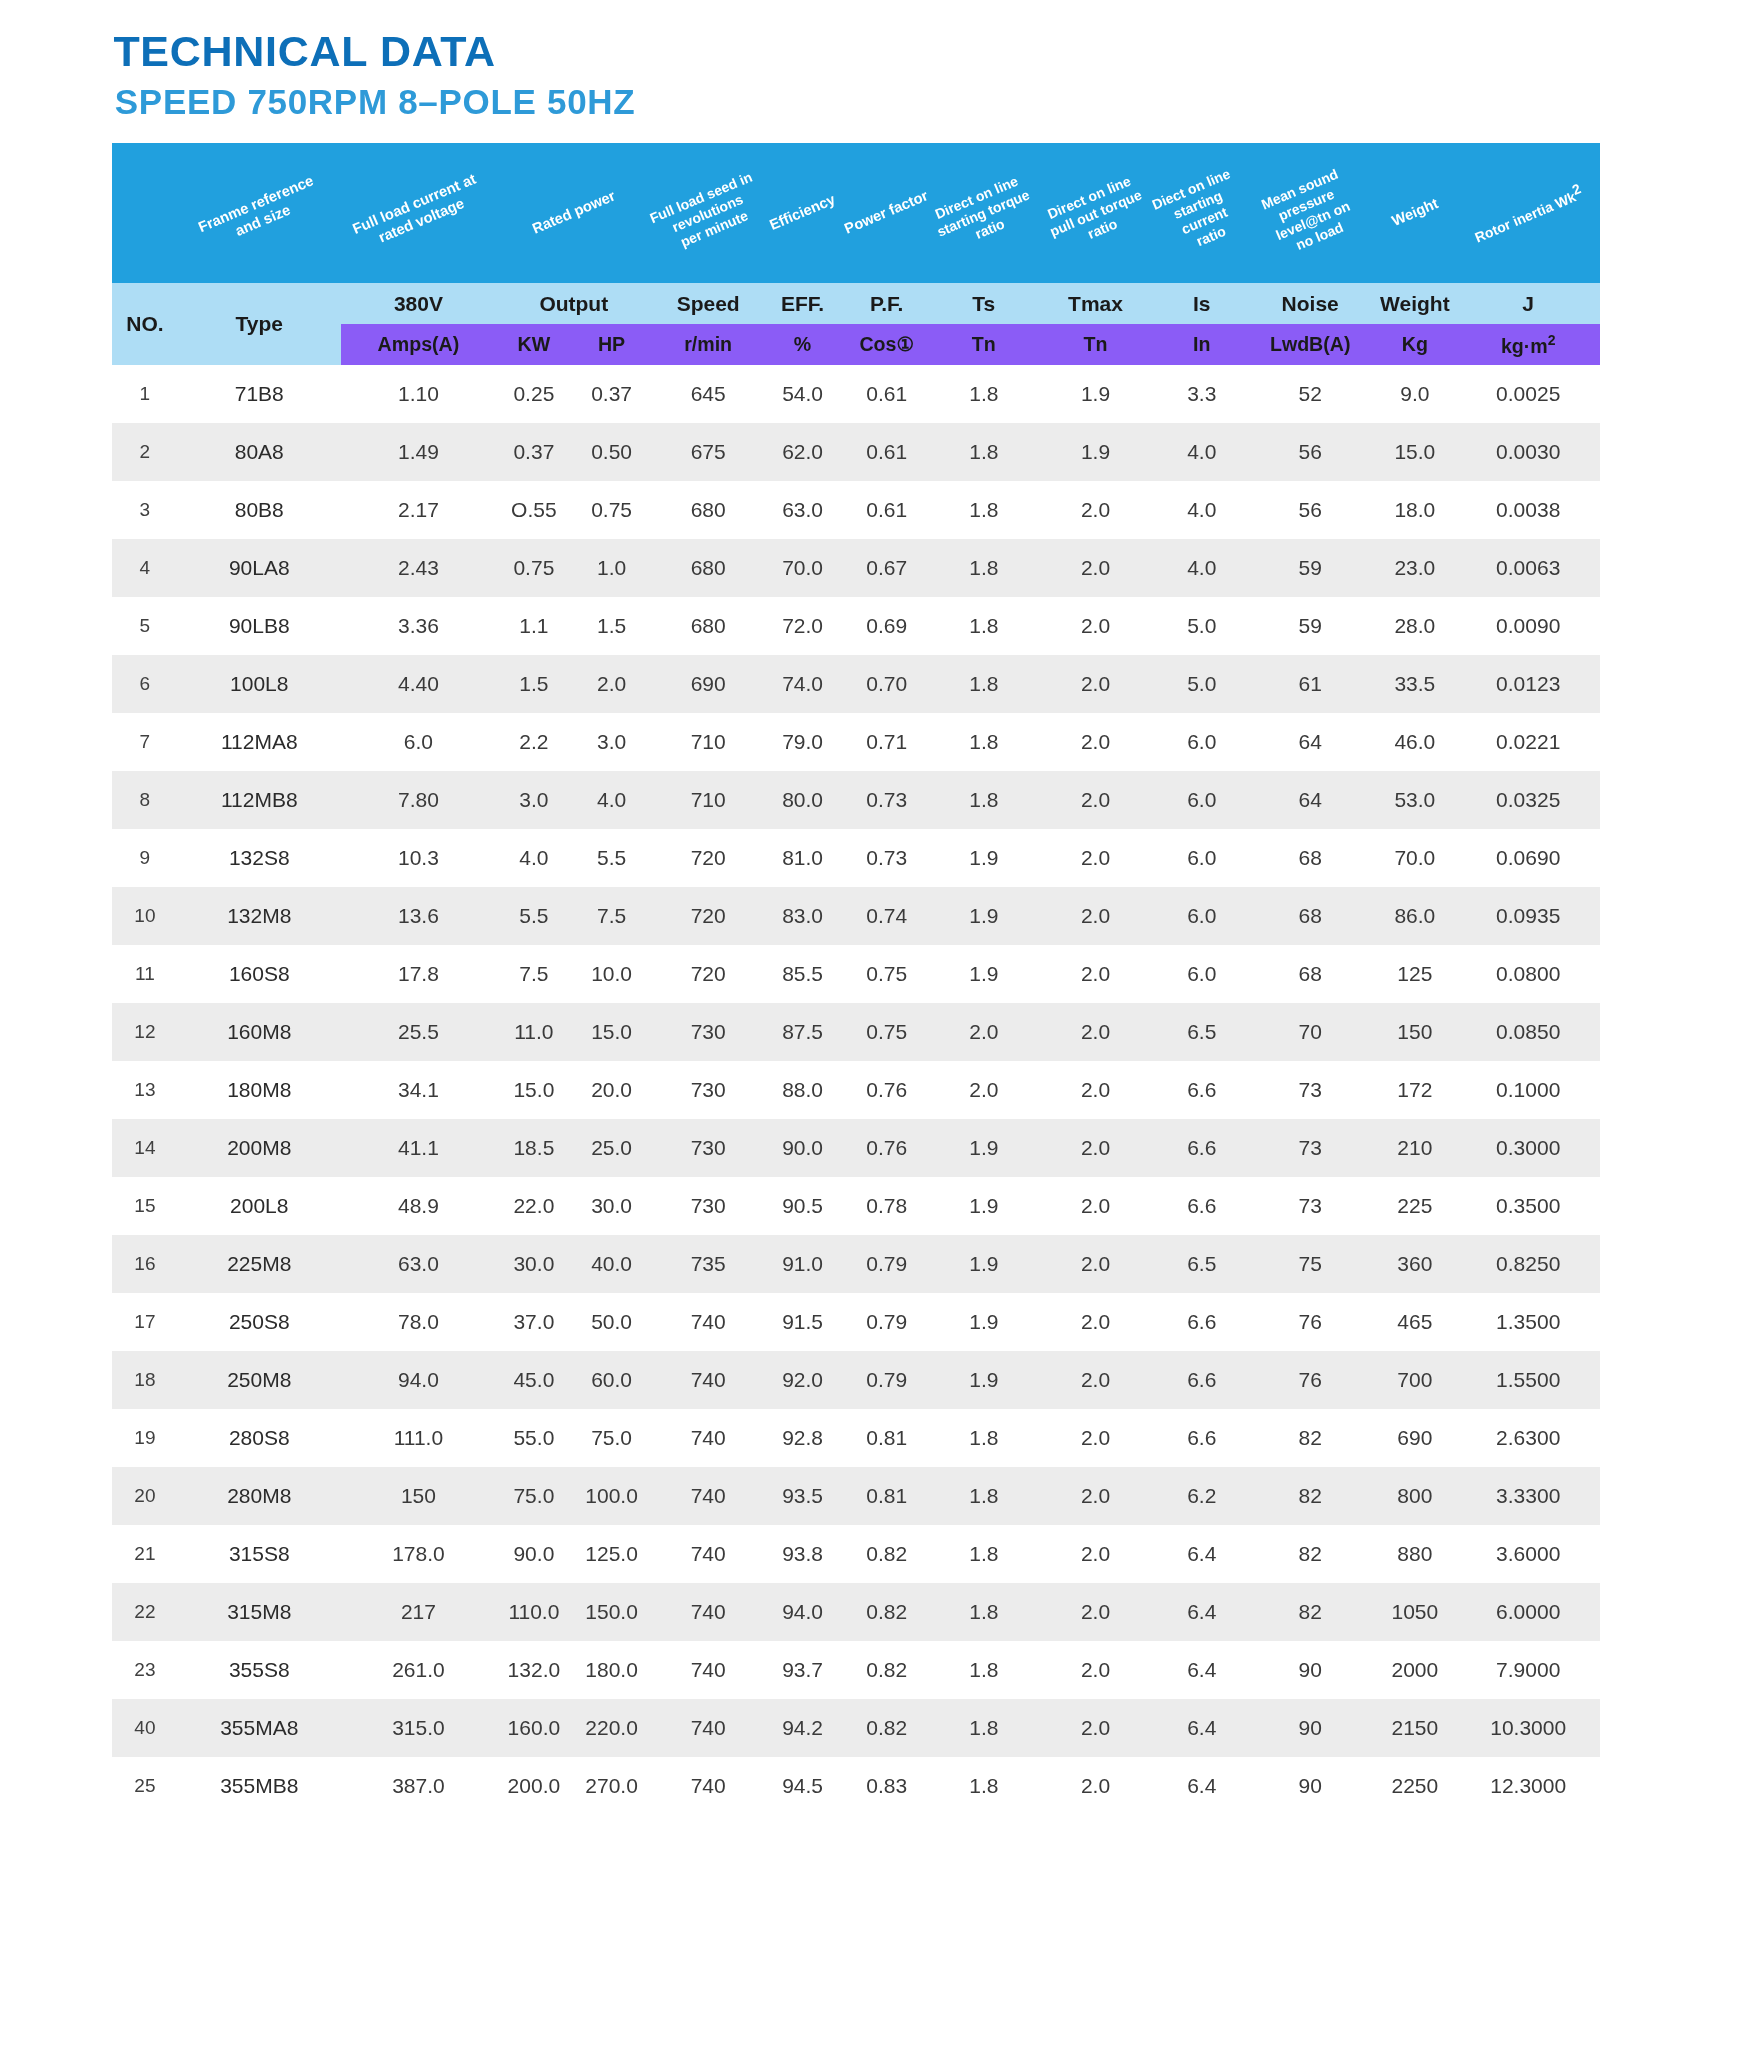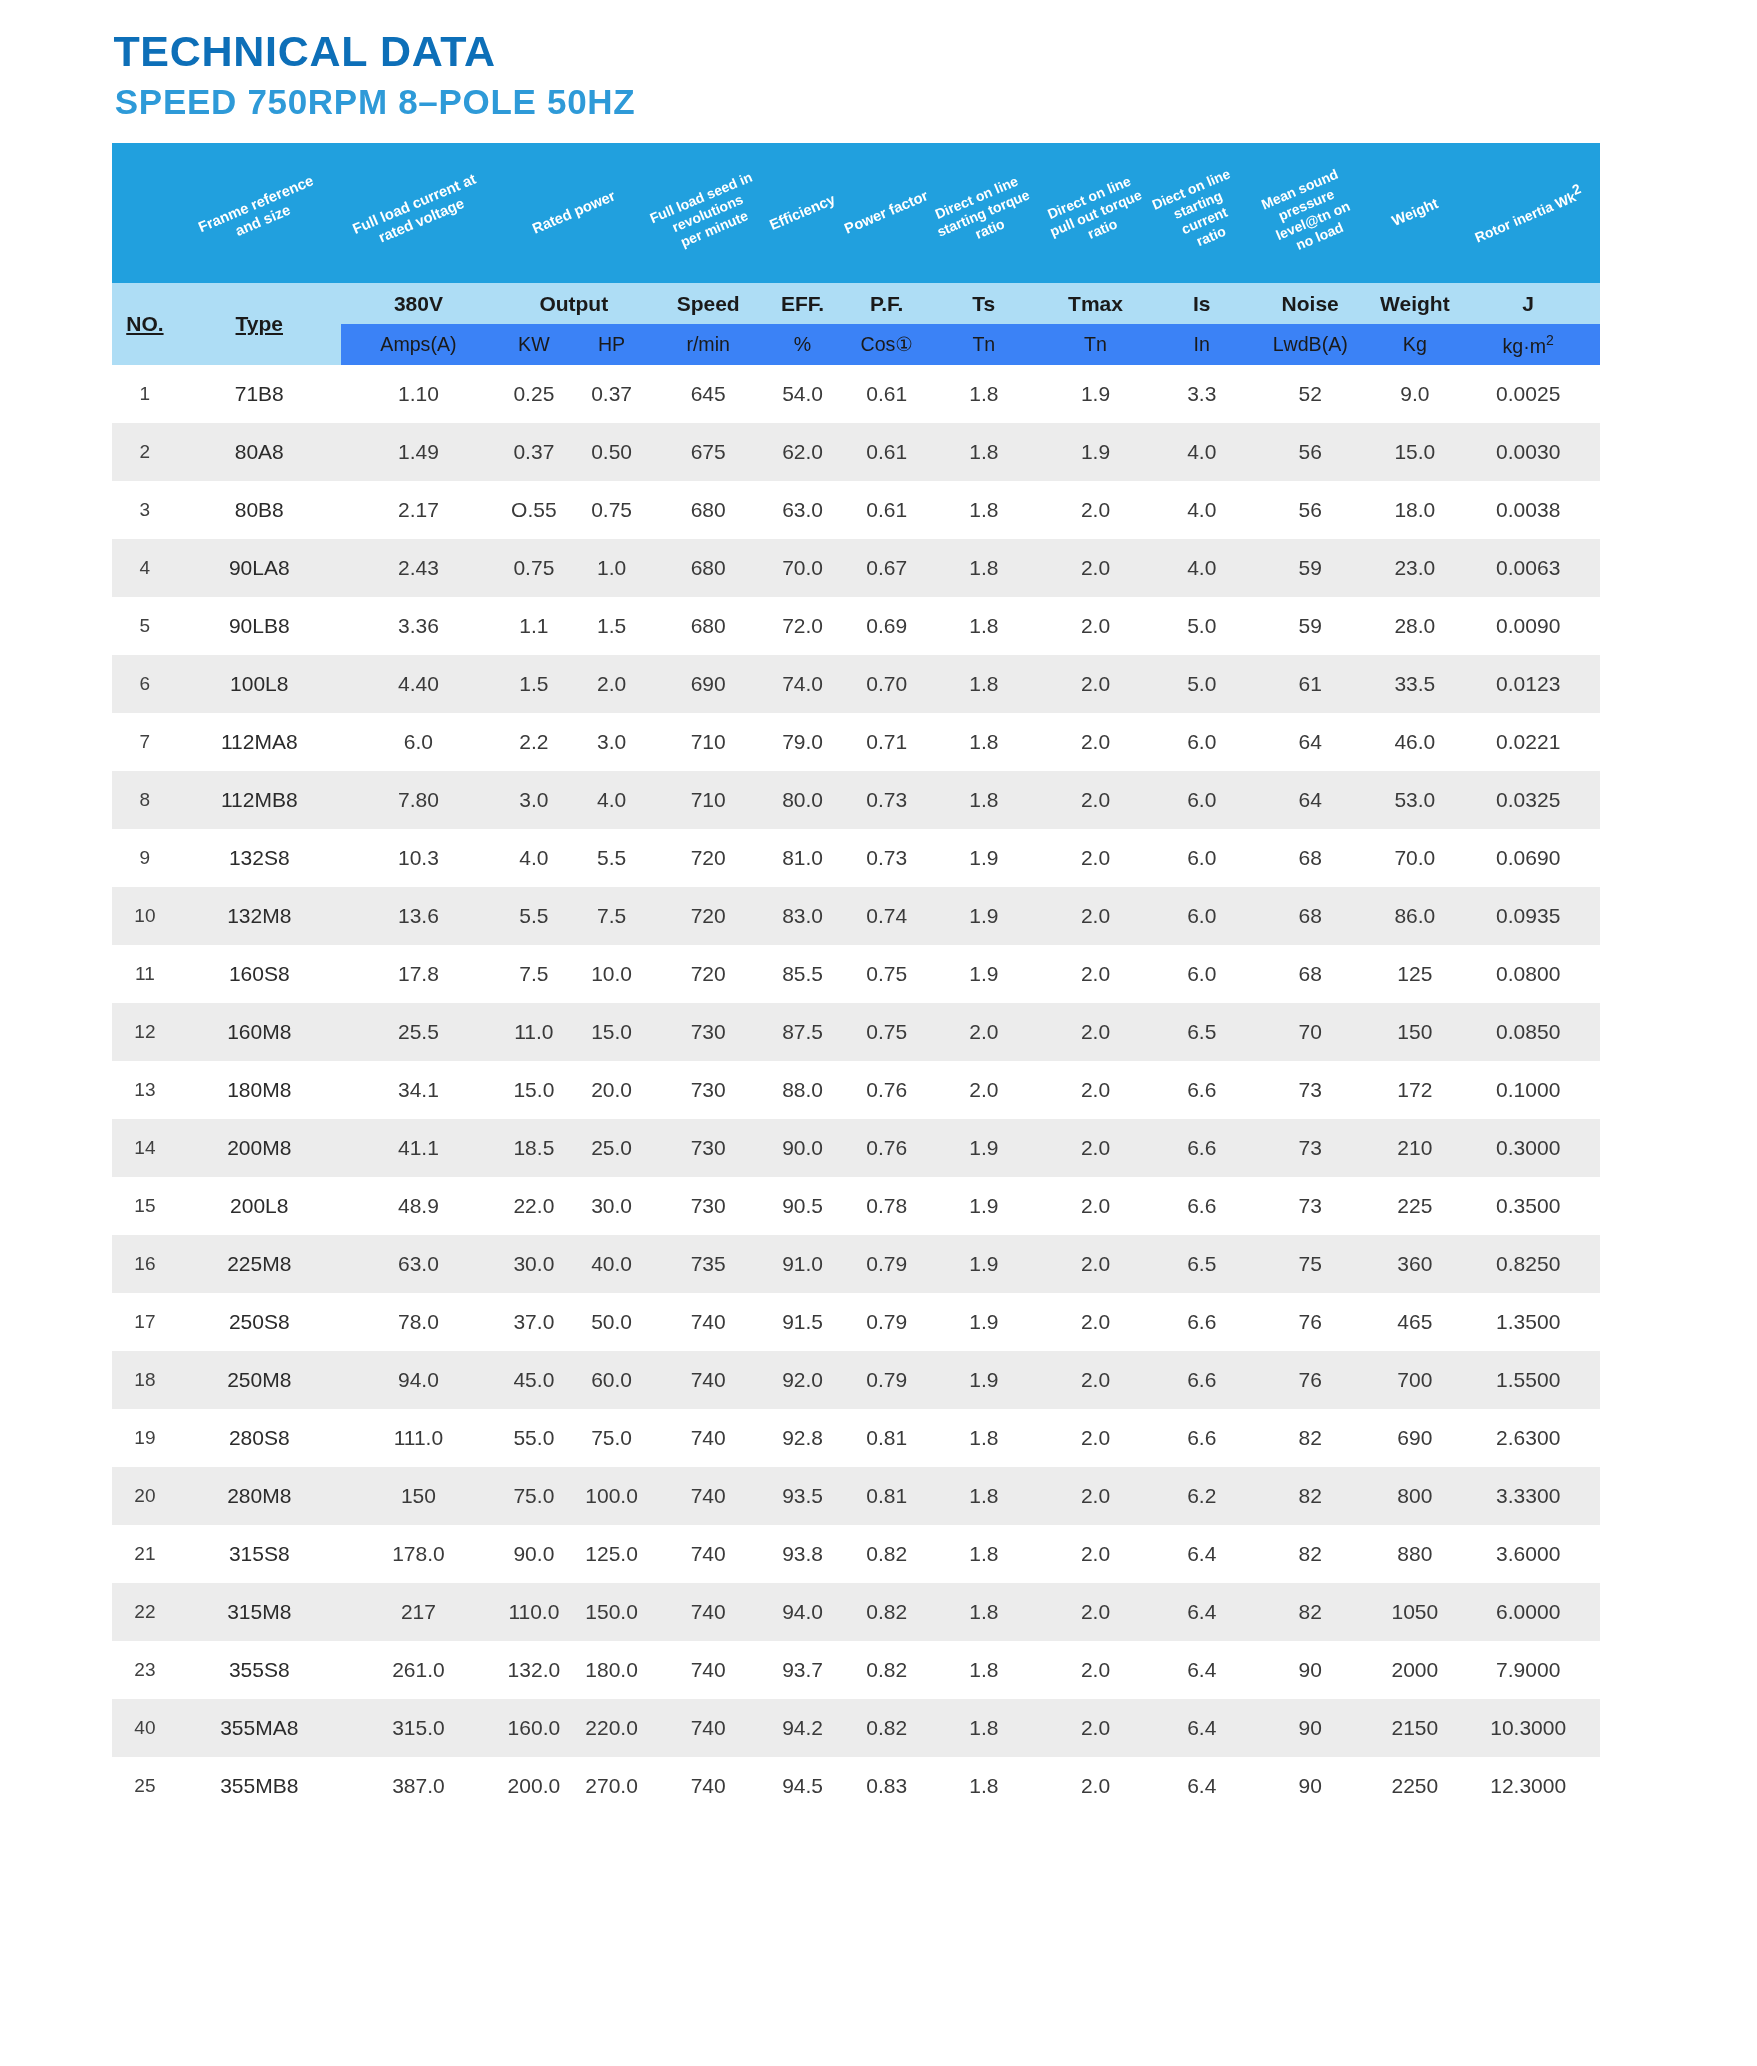--- a/index.html
+++ b/index.html
@@ -79,35 +79,34 @@
     background: #AEDDF5;
     color: #1a1a1a;
     font-size: 21px;
     font-weight: bold;
     height: 41px;
     border-bottom: 2.1px solid #ffffff;
     border-right: 2.1px solid #ffffff;
   }
   .sub-head td.last { border-right: 0; }
   .sub-head2 td {
-    background: #3b82f6;
+    background: #8b5cf6;
     color: #1a1a1a;
     font-size: 19.6px;
-    font-weight: normal;
+    font-weight: bold;
     height: 41px;
     border-right: 2.1px solid #ffffff;
   }
   .sub-head2 td.last { border-right: 0; }
   .spanned {
     background: #AEDDF5;
     color: #1a1a1a;
     font-size: 21px;
     font-weight: bold;
     border-right: 2.1px solid #ffffff;
-    text-decoration: underline;
   }
   
   tbody tr td {
     height: 58px;
     font-size: 21px;
     color: #3a3a3a;
   }
   tbody tr.odd td { background: #ffffff; }
   tbody tr.even td { background: #ececec; }
   td.no-col { font-size: 19px; color: #404040; }

